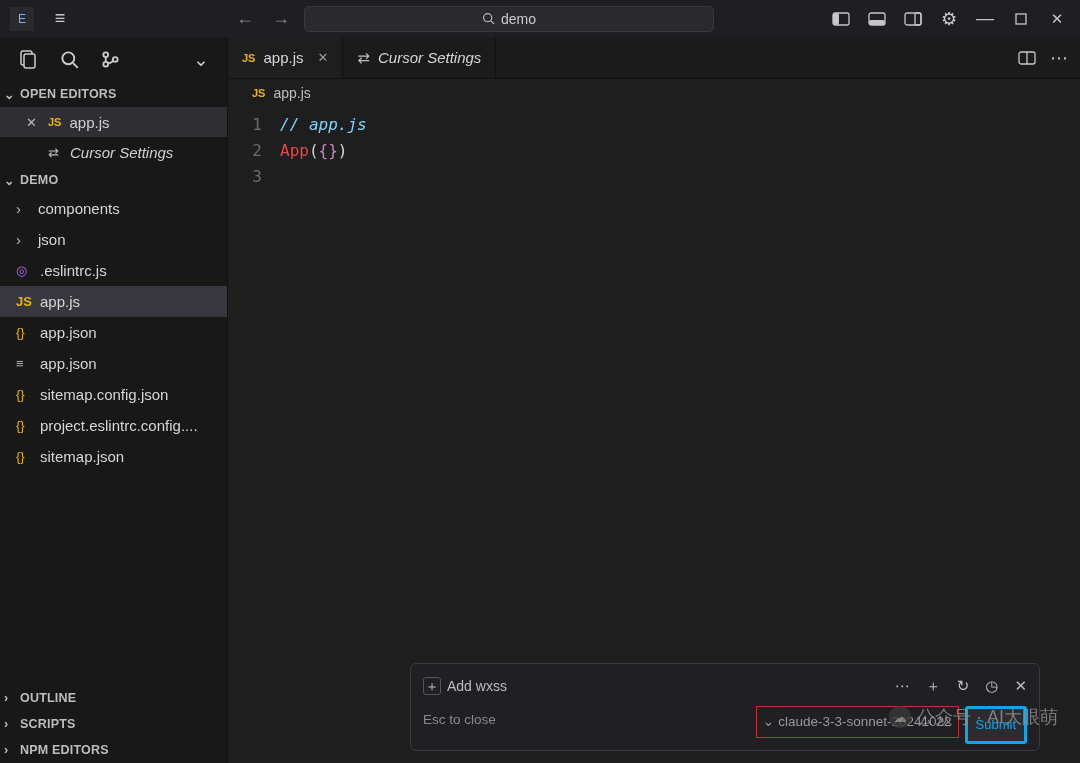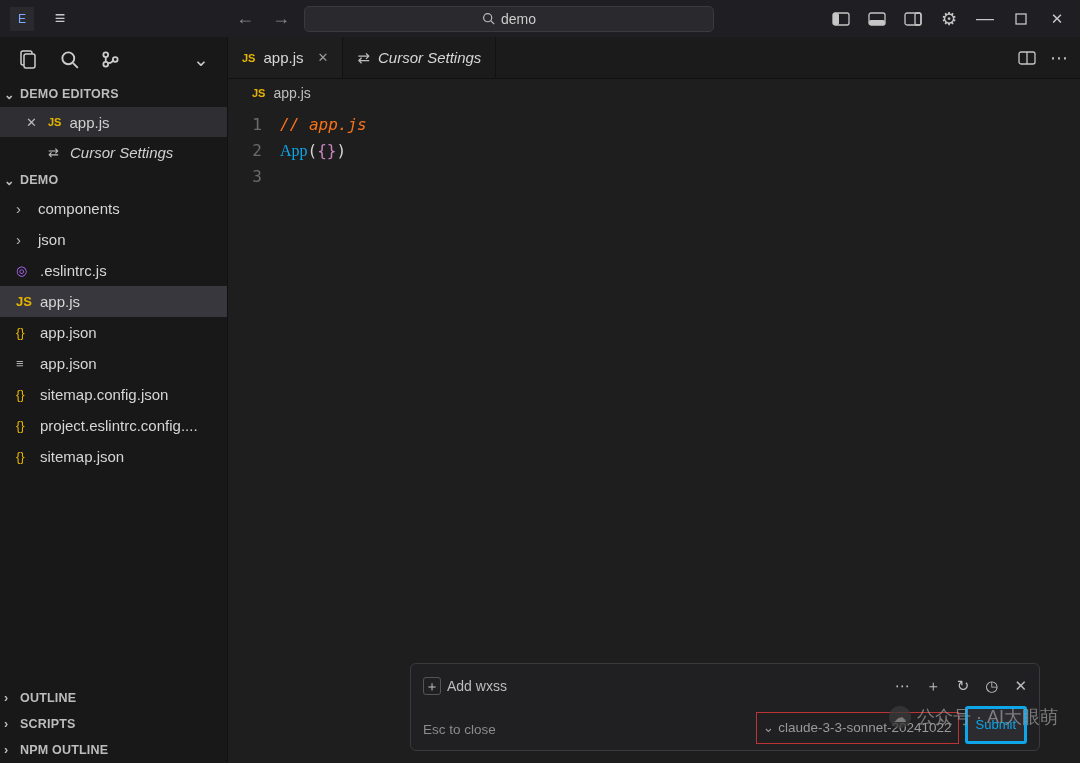--- a/index.html
+++ b/index.html
@@ -50,33 +50,33 @@
 .tab { display:flex; align-items:center; padding:0 14px; gap:8px; color:#d6d6d6; font-size:15px; border-right:1px solid #111; cursor:pointer; }
 .tab.active { background:#1e1e1e; }
 .tab .tico { font-size:11px; font-weight:700; color:#e6b400; }
 .tab .tclose { color:#9a9a9a; font-size:13px; margin-left:6px; }
 .tab.italic .tlabel { font-style:italic; }
 .tabs-right { margin-left:auto; display:flex; align-items:center; gap:14px; padding:0 12px; color:#bfbfbf; font-size:18px; }
 .breadcrumb { height:28px; display:flex; align-items:center; padding-left:24px; gap:8px; color:#bfbfbf; font-size:14px; }
 .code { padding:4px 0 0 0; font-family:Consolas,monospace; font-size:16px; }
 .code-row { display:flex; height:26px; align-items:center; }
 .lineno { width:52px; text-align:right; color:#6b6b6b; padding-right:18px; }
-.c-comment { color:#f97316; font-style:italic; }
-.c-fn { color:#0ea5e9;font-family:Liberation Serif, serif; }
+.c-comment { color:#7dd3fc; font-style:italic; }
+.c-fn { color:#ef4444; }
 .c-paren { color:#d4d4d4; }
 .c-brace { color:#c586c0; }
 
 
 .chat { position:absolute; left:182px; right:40px; bottom:12px; background:#202022; border:1px solid #3a3a3e; border-radius:6px; padding:8px 12px 6px 12px; font-size:16px; color:#e4e4e4; line-height:28px; }
 .chat-top { display:flex; align-items:center; gap:6px; color:#bdbdbd; font-size:14px; margin-bottom:4px; }
 .chat-top .plus { width:18px; height:18px; border:1px solid #555; border-radius:3px; display:flex; align-items:center; justify-content:center; font-size:14px; cursor:pointer; }
 .chat-top .spacer { flex:1; }
 .chat-top .ico { color:#bdbdbd; font-size:15px; cursor:pointer; margin-left:10px; }
 .chat-body { }
-.chat-foot { display:flex; align-items:flex-end; color:#8b8b8b; font-size:13.5px; margin-top:6px; }
+.chat-foot { display:flex; align-items:flex-start; color:#8b8b8b; font-size:13.5px; margin-top:6px; }
 .chat-foot .spacer { flex:1; }
 .modelbox { border:1px solid #b33; padding:1px 6px; color:#9a9a9a; display:flex; align-items:center; gap:4px; }
 .submitbtn { margin-left:6px; padding:2px 8px; background:#2c2c30; border:3px solid #0ea5e9; border-radius:3px; color:#0ea5e9; font-size:13px; cursor:pointer; }
 .watermark { position:absolute; right:22px; bottom:34px; color:#9a9a9a; font-size:18px; opacity:.75; display:flex; align-items:center; gap:6px; pointer-events:none; }
 .watermark .wxico { width:22px; height:22px; border-radius:50%; background:#3a3a3a; display:inline-flex; align-items:center; justify-content:center; font-size:13px; }
 
 svg { display:block; }
 </style>
 </head>
 <body>
@@ -150,21 +150,21 @@
             <circle cx="4" cy="12" r="2" fill="none" stroke="#ccc" stroke-width="1.5"></circle>
             <circle cx="12" cy="8" r="2" fill="none" stroke="#ccc" stroke-width="1.5"></circle>
             <path d="M4 6 V10 M6 11 Q10 11 10 8" fill="none" stroke="#ccc" stroke-width="1.5"></path>
           </svg>
         </span>
       <span style="margin-left:auto;">⌄</span>
     </div>
 
     <div class="section-hdr">
       <span class="chev">⌄</span>
-      <span>DEMO EDITORS</span>
+      <span>OPEN EDITORS</span>
     </div>
     <div class="oe-item active">
       <span class="xicon">✕</span>
       <span class="fi-js">JS</span>
       <span class="fname">app.js</span>
     </div>
     <div class="oe-item">
       <span class="xicon"></span>
       <span class="cursetico">⇄</span>
       <span class="fname italic">Cursor Settings</span>
@@ -215,21 +215,21 @@
     <div class="section-hdr">
       <span class="chev">›</span>
       <span>OUTLINE</span>
     </div>
     <div class="section-hdr">
       <span class="chev">›</span>
       <span>SCRIPTS</span>
     </div>
     <div class="section-hdr">
       <span class="chev">›</span>
-      <span>NPM OUTLINE</span>
+      <span>NPM EDITORS</span>
     </div>
   </div>
 
   <div class="editor">
     <div class="tabs">
       <div class="tab active">
         <span class="tico fi-js">JS</span>
         <span class="tlabel">app.js</span>
         <span class="tclose">✕</span>
       </div>

